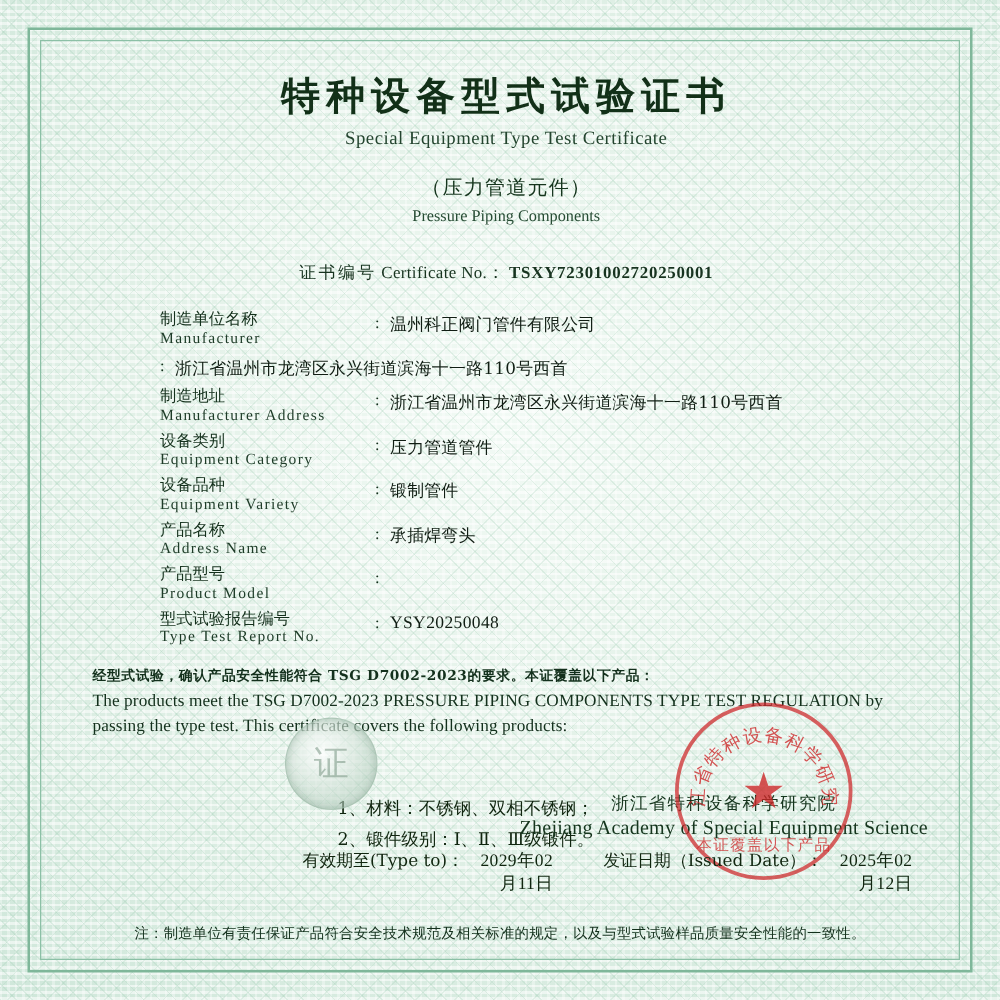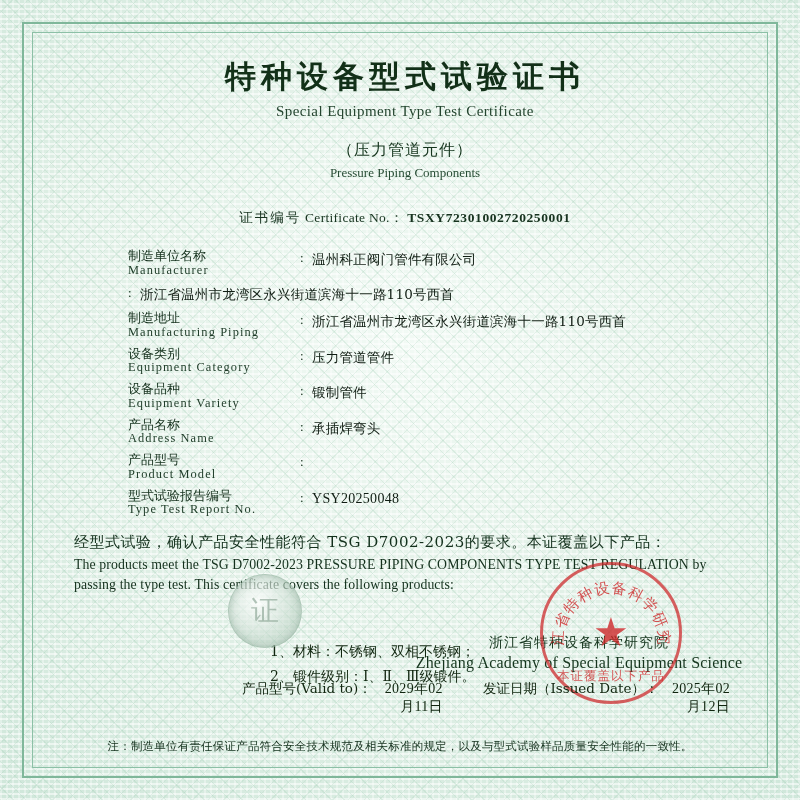--- a/index.html
+++ b/index.html
@@ -149,22 +149,23 @@
     letter-spacing: 0.3px;
   }
 
   #statement {
     margin-top: 16px;
     padding: 0 4px 0 4px;
     color: #13301c;
   }
   .stmt-zh {
     font-family: "DejaVu Serif", serif;
-    font-size: 15px;
+    font-size: 11px;
     letter-spacing: 0.5px;
+    font-weight: bold;
   }
   .stmt-en {
     font-size: 13.8px;
     line-height: 1.45;
     margin-top: 3px;
     letter-spacing: 0.1px;
   }
 
   #products {
     margin-top: 44px;
@@ -324,21 +325,21 @@
       </div>
 
       <div class="field-row">
         <div class="field-colon">:</div>
         <div class="field-value">浙江省温州市龙湾区永兴街道滨海十一路110号西首</div>
       </div>
 
       <div class="field-row">
         <div class="field-label">
           <div class="lab-zh">制造地址</div>
-          <div class="lab-en">Manufacturing Piping</div>
+          <div class="lab-en">Manufacturer Address</div>
         </div>
         <div class="field-colon">:</div>
         <div class="field-value">浙江省温州市龙湾区永兴街道滨海十一路110号西首</div>
       </div>
 
       <div class="field-row">
         <div class="field-label">
           <div class="lab-zh">设备类别</div>
           <div class="lab-en">Equipment Category</div>
         </div>
@@ -410,21 +411,21 @@
         <text>
           <textPath href="#arcpath" startOffset="50%" text-anchor="middle" id="sealArcText">浙江省特种设备科学研究院</textPath>
         </text>
       </svg>
       <div class="star">★</div>
       <div class="seal-bottom">本证覆盖以下产品</div>
     </div>
 
     <div id="bottom">
       <div class="bottom-line">
-        <span class="item">产品型号(Valid to)：</span>
+        <span class="item">有效期至(Type to)：</span>
         <span class="val">2029年02月11日</span>
         <span class="gap"></span>
         <span class="item">发证日期（Issued Date）：</span>
         <span class="val">2025年02月12日</span>
       </div>
     </div>
 
     <div id="note">注：制造单位有责任保证产品符合安全技术规范及相关标准的规定，以及与型式试验样品质量安全性能的一致性。</div>
 
   </div>

